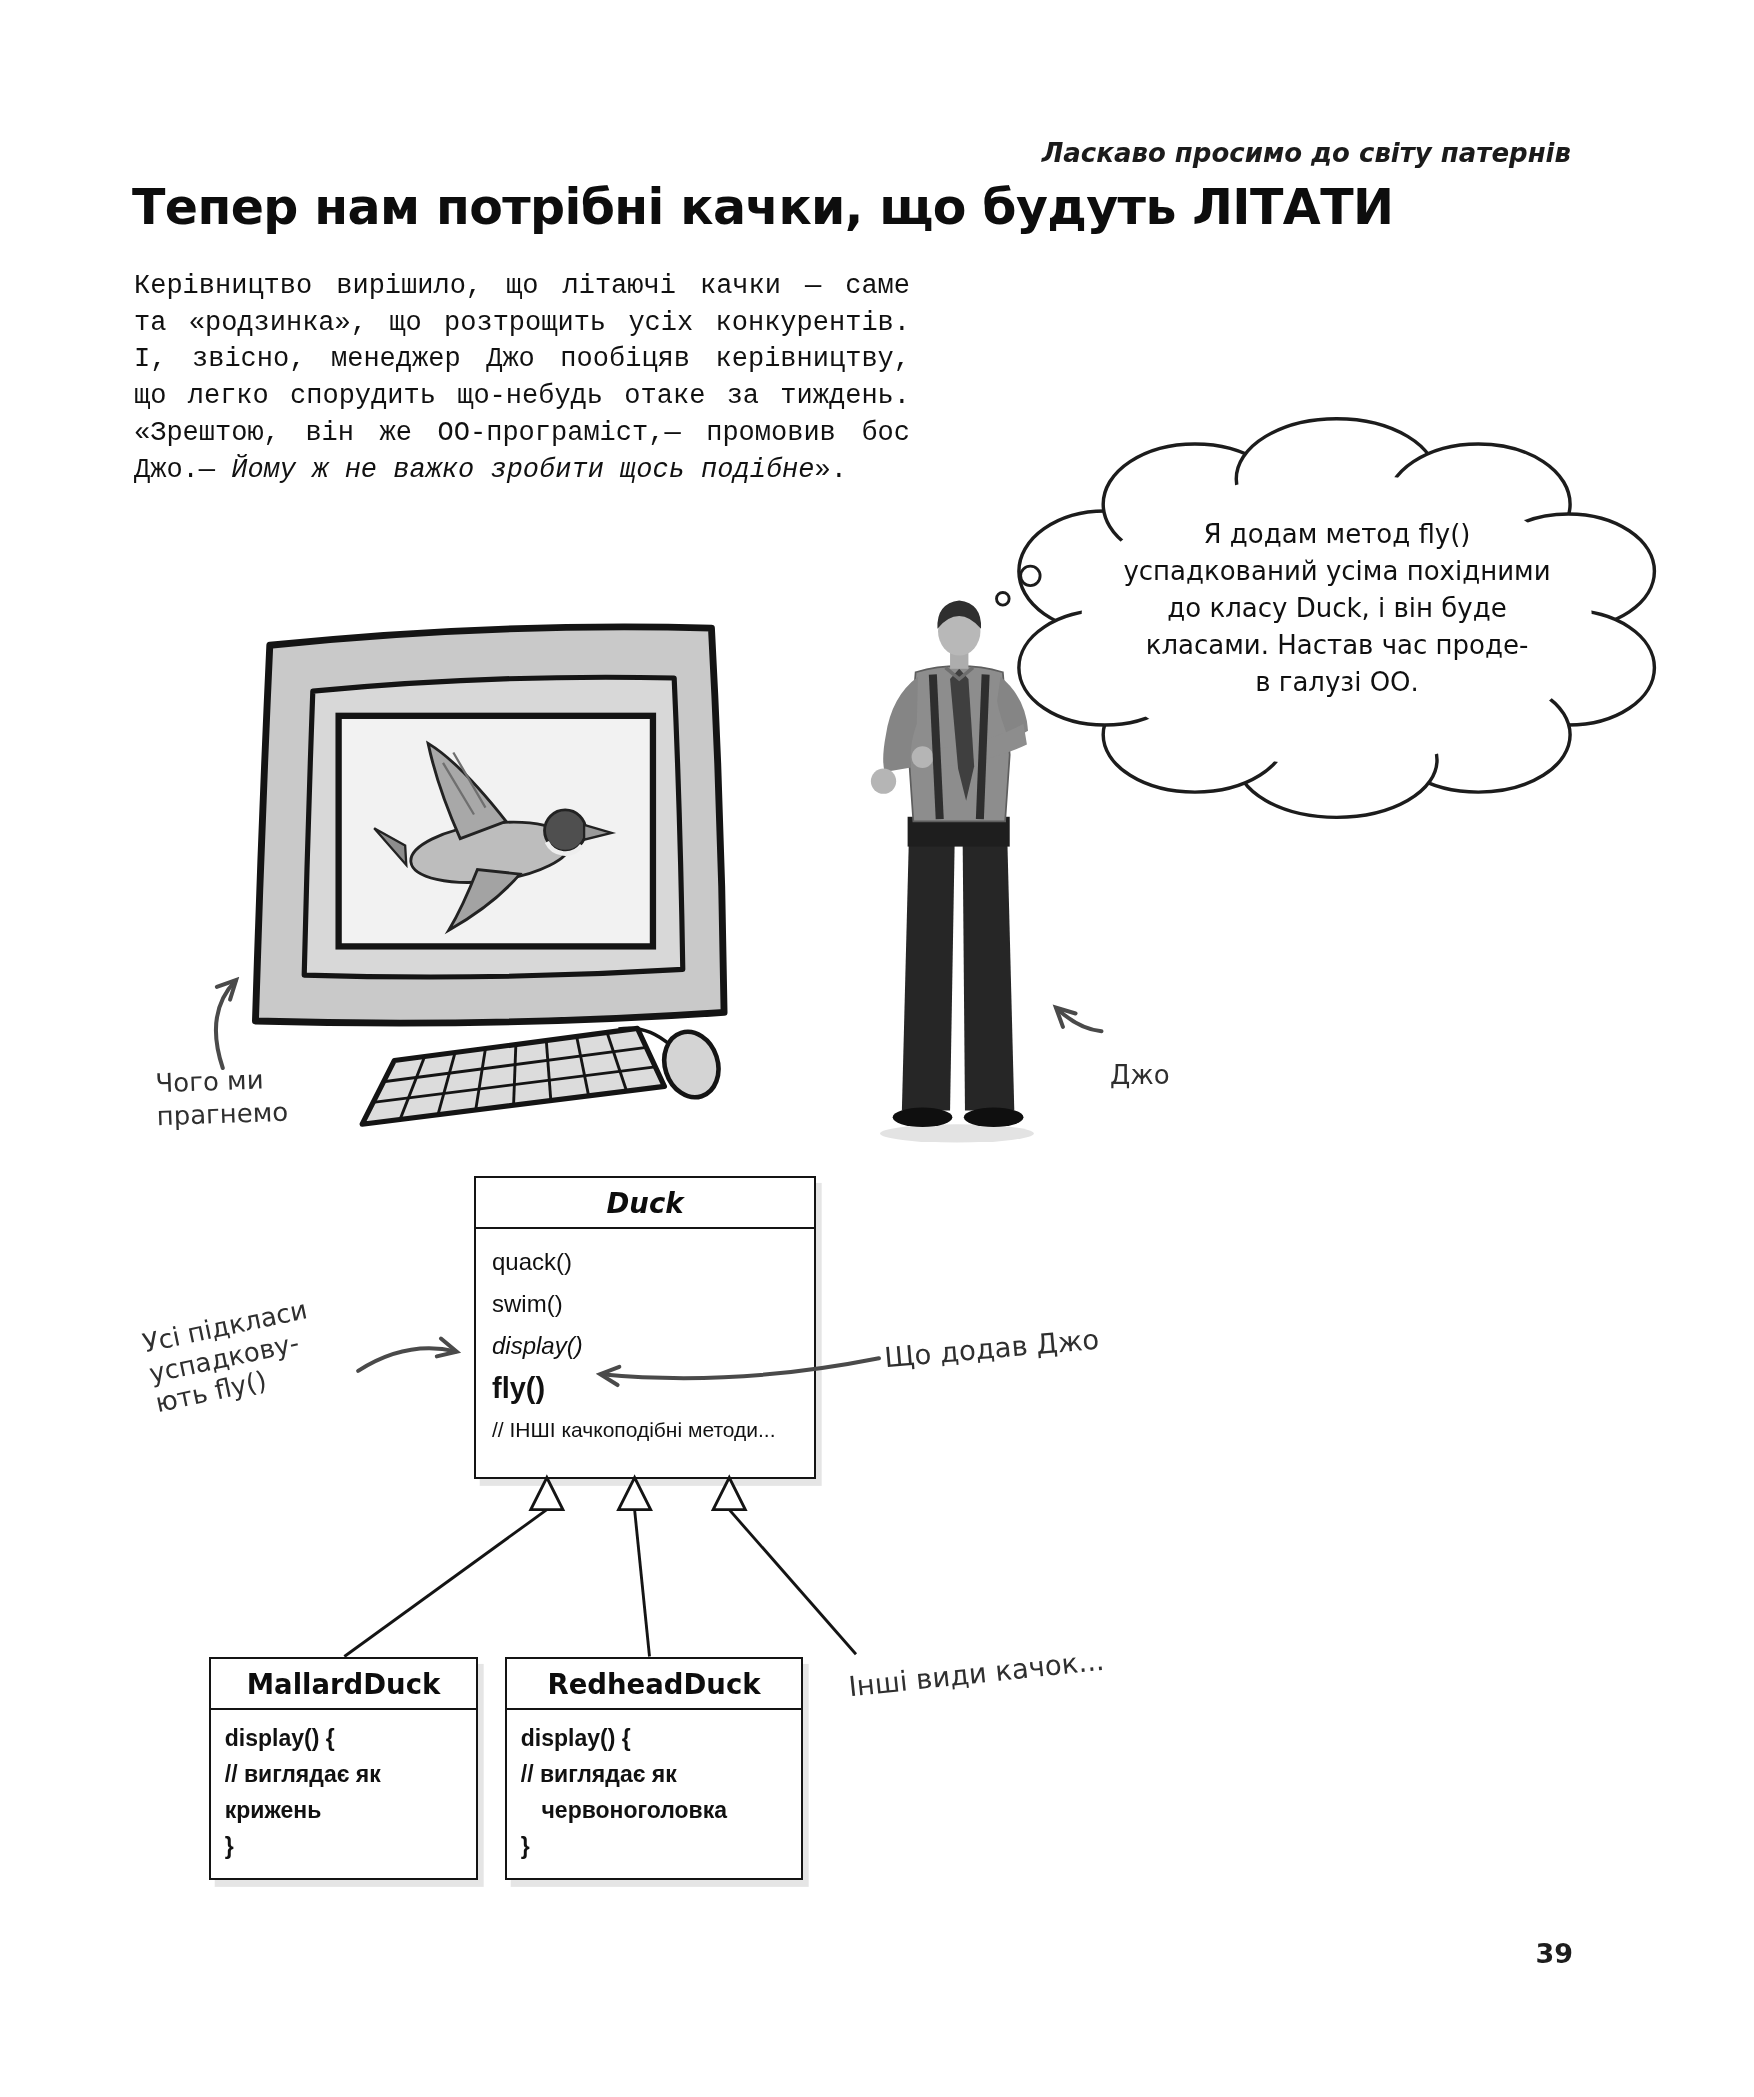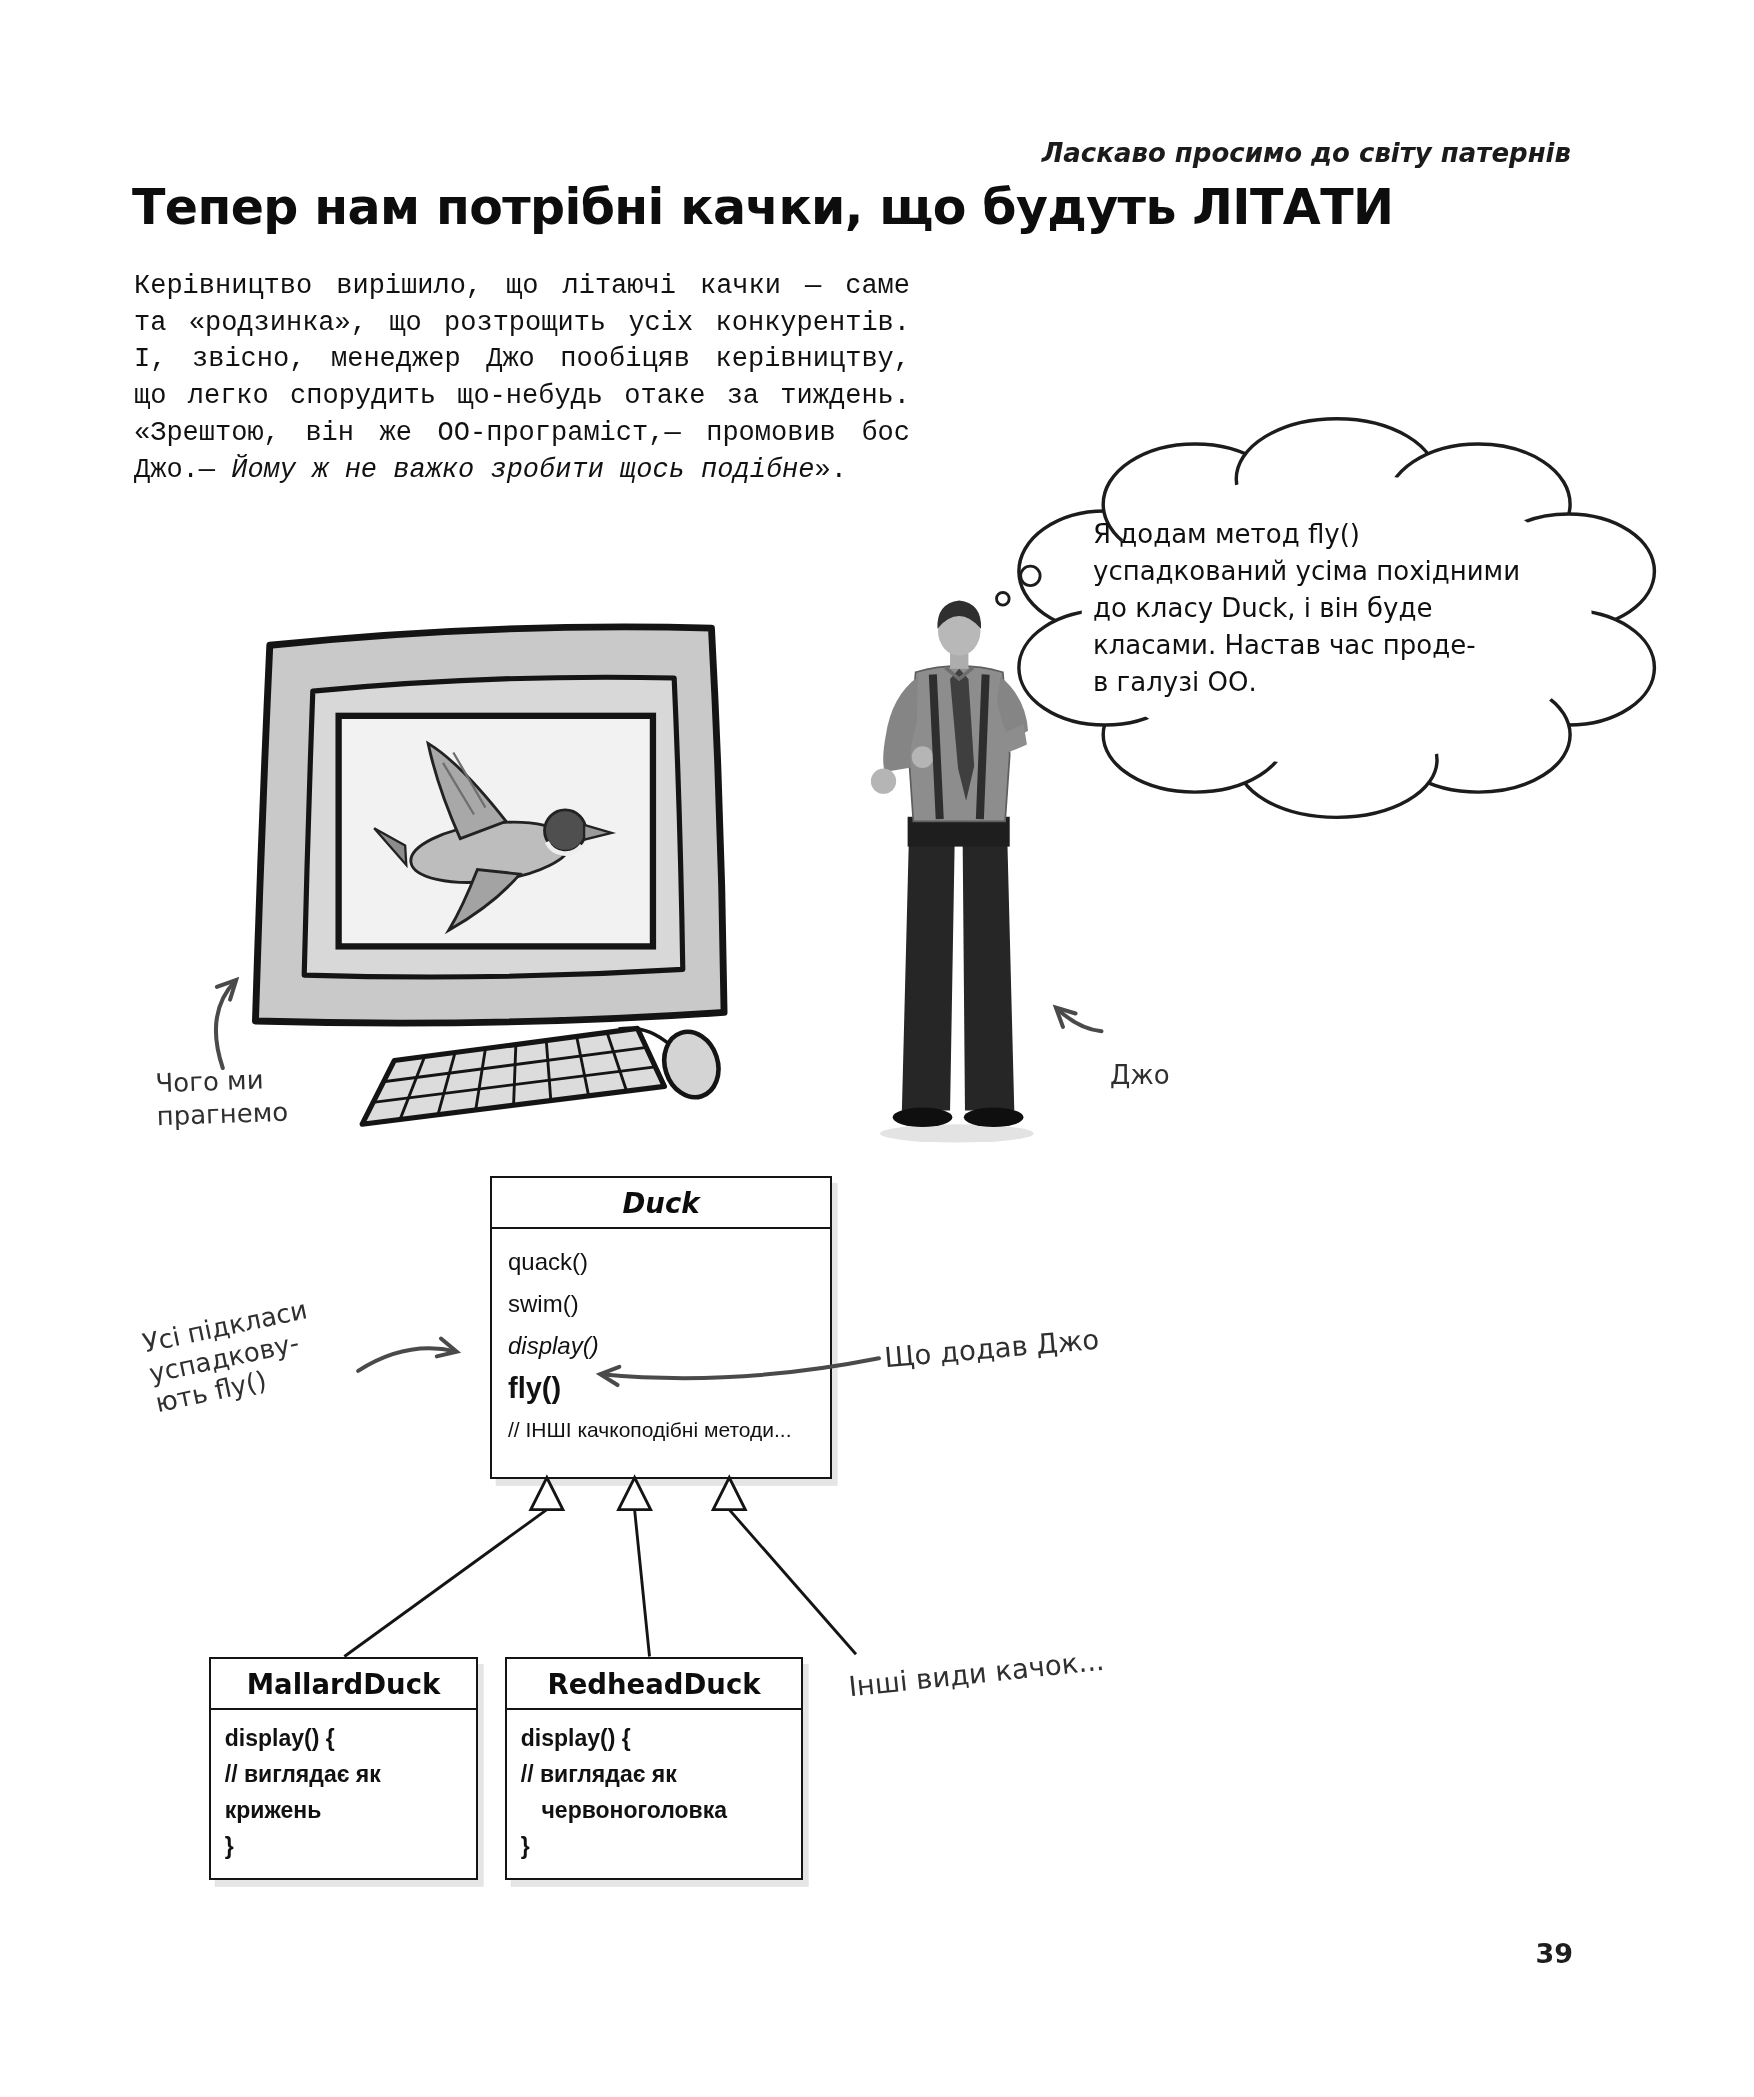--- a/index.html
+++ b/index.html
@@ -14,36 +14,36 @@
     font-size:26px;color:#1b1b1b;}
   .page-title{position:absolute;left:132px;top:179px;z-index:2;margin:0;
     font-family:"DejaVu Sans",sans-serif;font-weight:bold;font-size:49px;
     letter-spacing:-0.6px;color:#0d0d0d;white-space:nowrap;}
   .intro{position:absolute;left:134px;top:268px;width:776px;z-index:2;margin:0;
     font-family:Liberation Mono, monospace;font-size:27px;line-height:1.36;
     color:#111;text-align:justify;}
   .intro em{font-style:italic;}
 
   .bubble-text{position:absolute;left:1093px;top:516px;width:488px;z-index:2;
-    text-align:left;font-family:"DejaVu Sans",sans-serif;font-size:26px;
+    text-align:center;font-family:"DejaVu Sans",sans-serif;font-size:26px;
     line-height:37px;color:#101010;}
 
   .hand{position:absolute;z-index:2;font-family:"DejaVu Sans",sans-serif;color:#2f2f2f;}
   .what-we-want{left:156px;top:1065px;font-size:26px;line-height:1.25;transform:rotate(-2deg);}
   .joe-label{left:1110px;top:1060px;font-size:26px;}
   .subclasses-note{left:140px;top:1329px;font-size:26px;line-height:1.18;transform:rotate(-12deg);transform-origin:left top;}
   .joe-added{left:884px;top:1332px;font-size:27.5px;transform:rotate(-5deg);white-space:nowrap;}
   .other-ducks{left:848px;top:1657px;font-size:27.5px;transform:rotate(-6deg);white-space:nowrap;}
 
   .uml-box{position:absolute;z-index:2;background:#ffffff;border:2.3px solid #141414;
     box-shadow:5.7px 6.9px 0 rgba(0,0,0,0.10);}
   .uml-title{border-bottom:2.3px solid #141414;text-align:center;
     font-family:"DejaVu Sans",sans-serif;font-weight:bold;font-size:27.5px;
     padding:9.2px 0 8px;color:#0d0d0d;}
-  .duck-box{left:490px;top:1176px;width:338px;height:299px;}
+  .duck-box{left:474px;top:1176px;width:338px;height:299px;}
   .duck-box .uml-title{font-style:italic;}
   .uml-body{padding:11.5px 16px;font-size:24px;color:#111;}
   .duck-box .m{line-height:42px;}
   .m-display{font-style:italic;}
   .m-fly{font-weight:bold;font-size:29px;}
   .m-other{font-size:21px;}
   .mallard-box{left:209px;top:1657px;width:265px;height:219px;}
   .redhead-box{left:505px;top:1657px;width:294px;height:219px;}
   .sub-body{padding:10.3px 13.8px;font-size:23px;line-height:36px;font-weight:bold;}
   .indent{padding-left:20.7px;}

